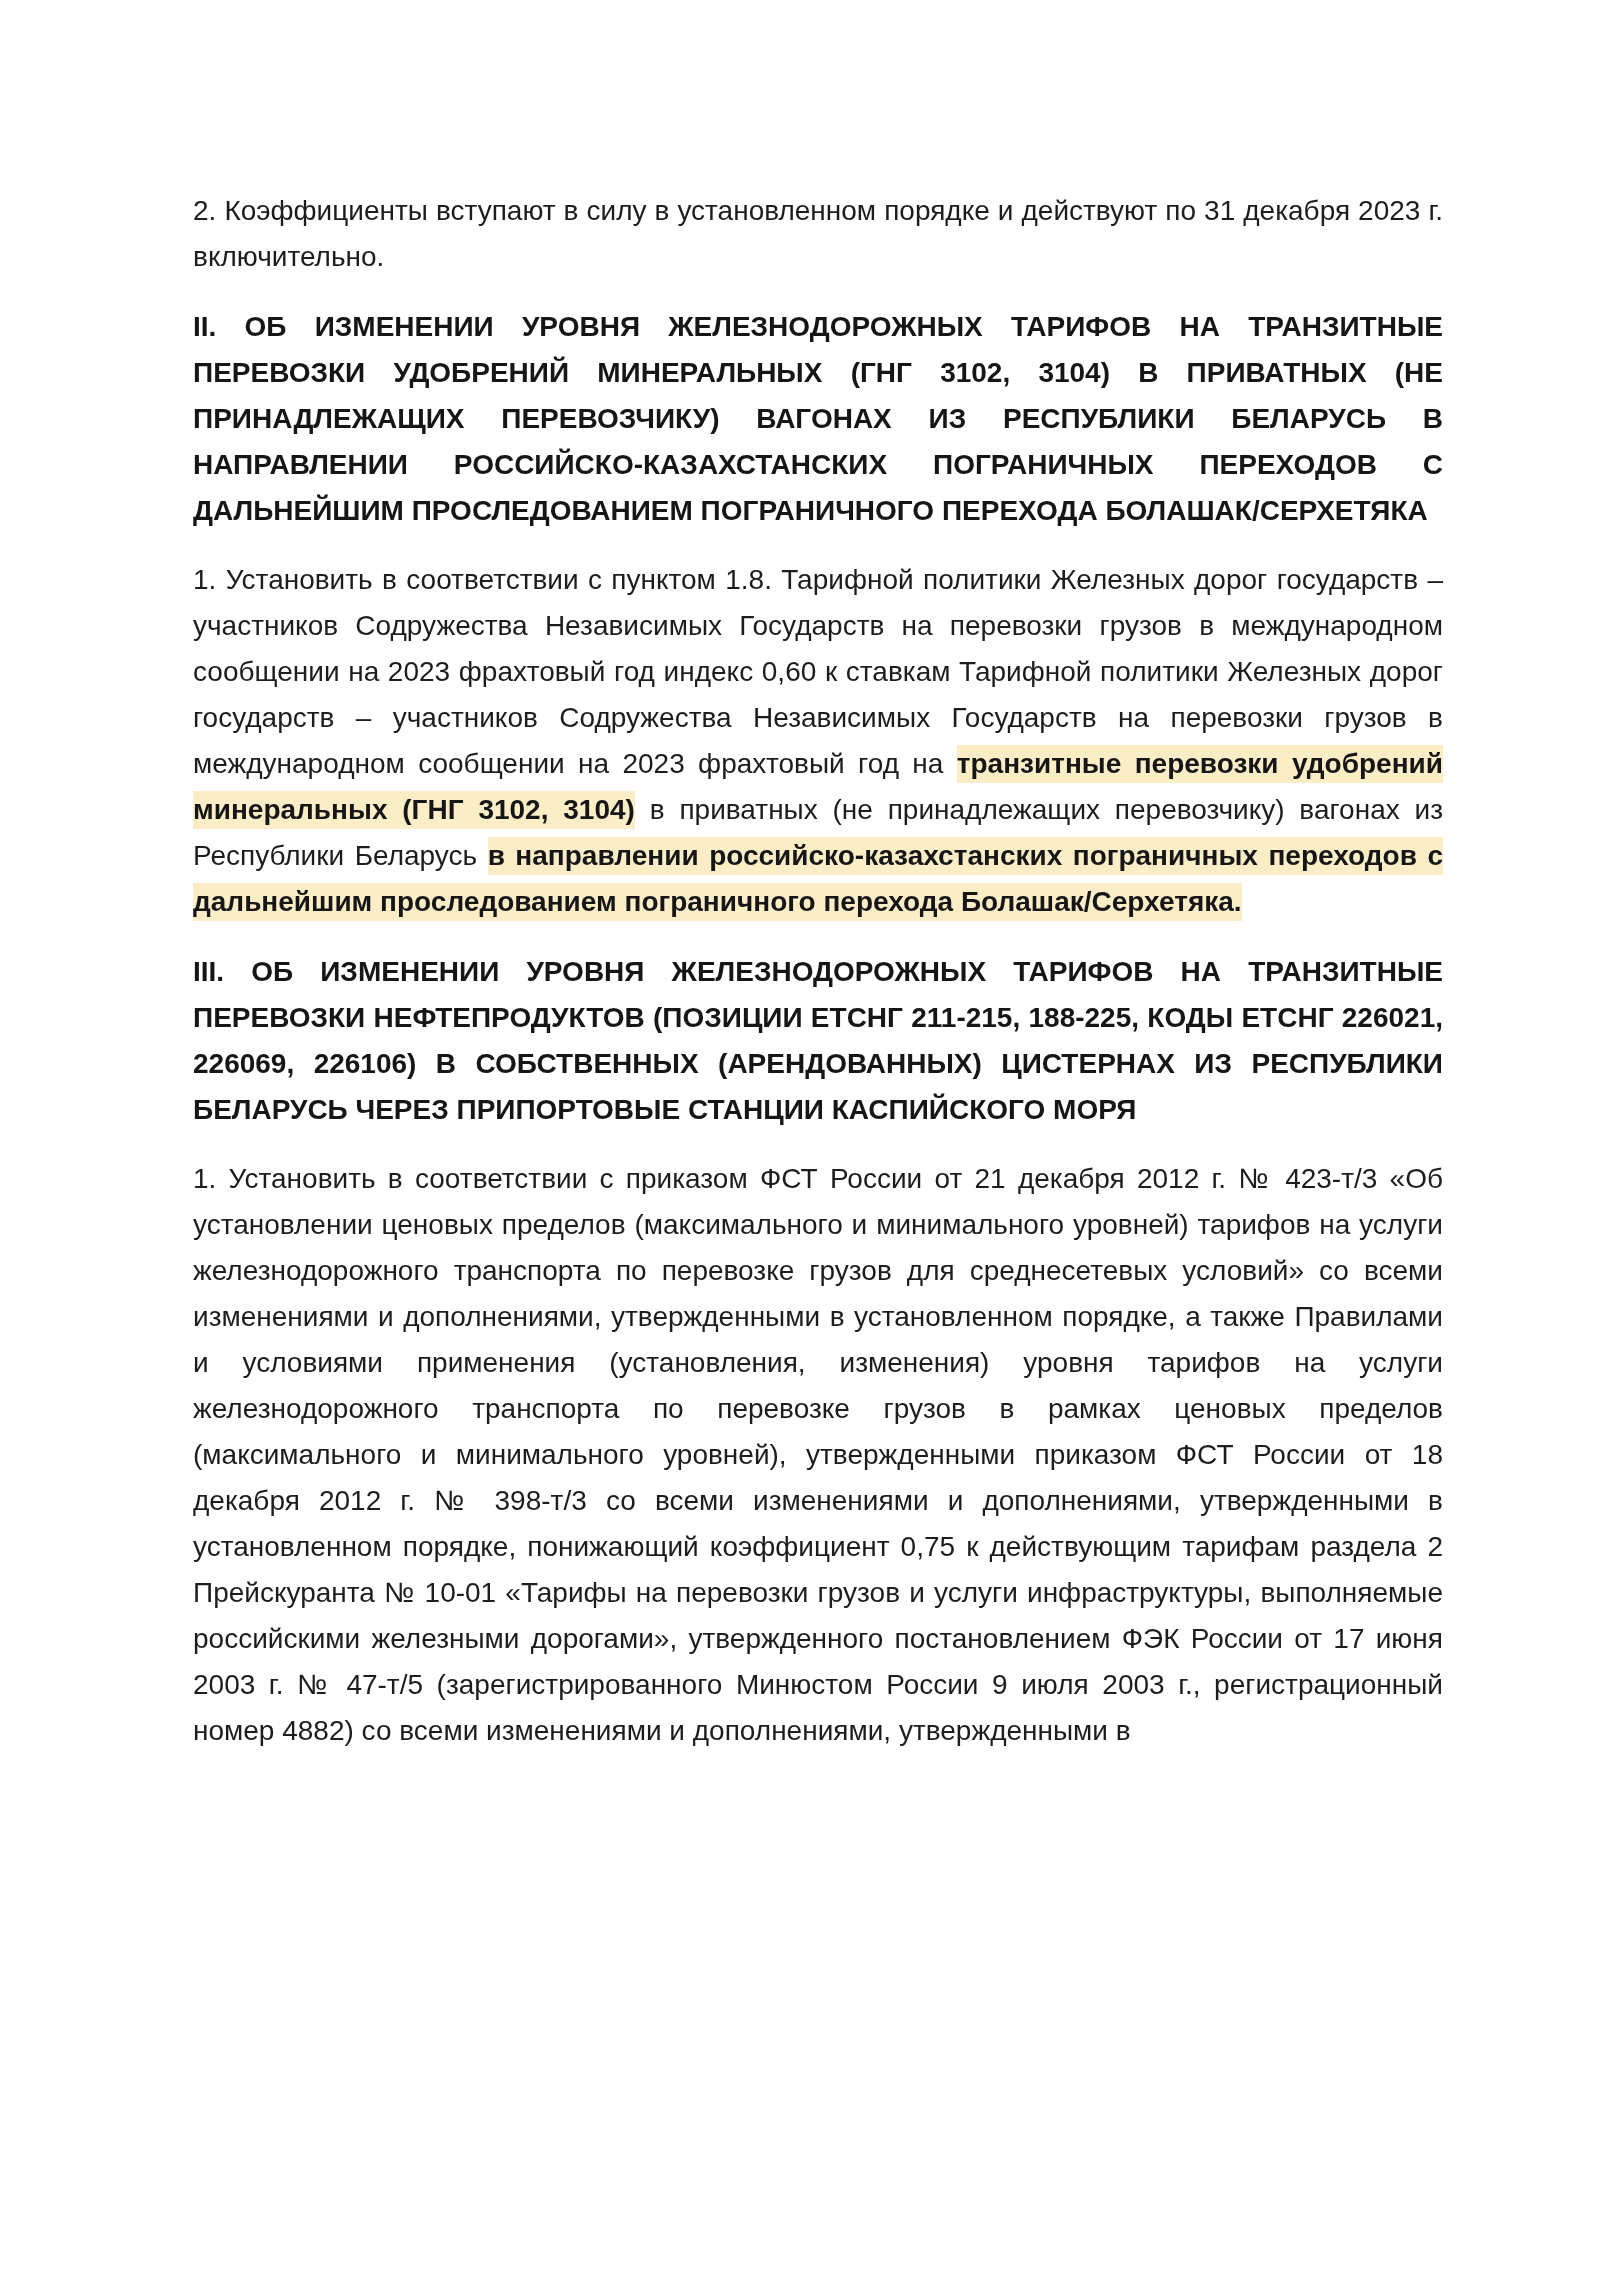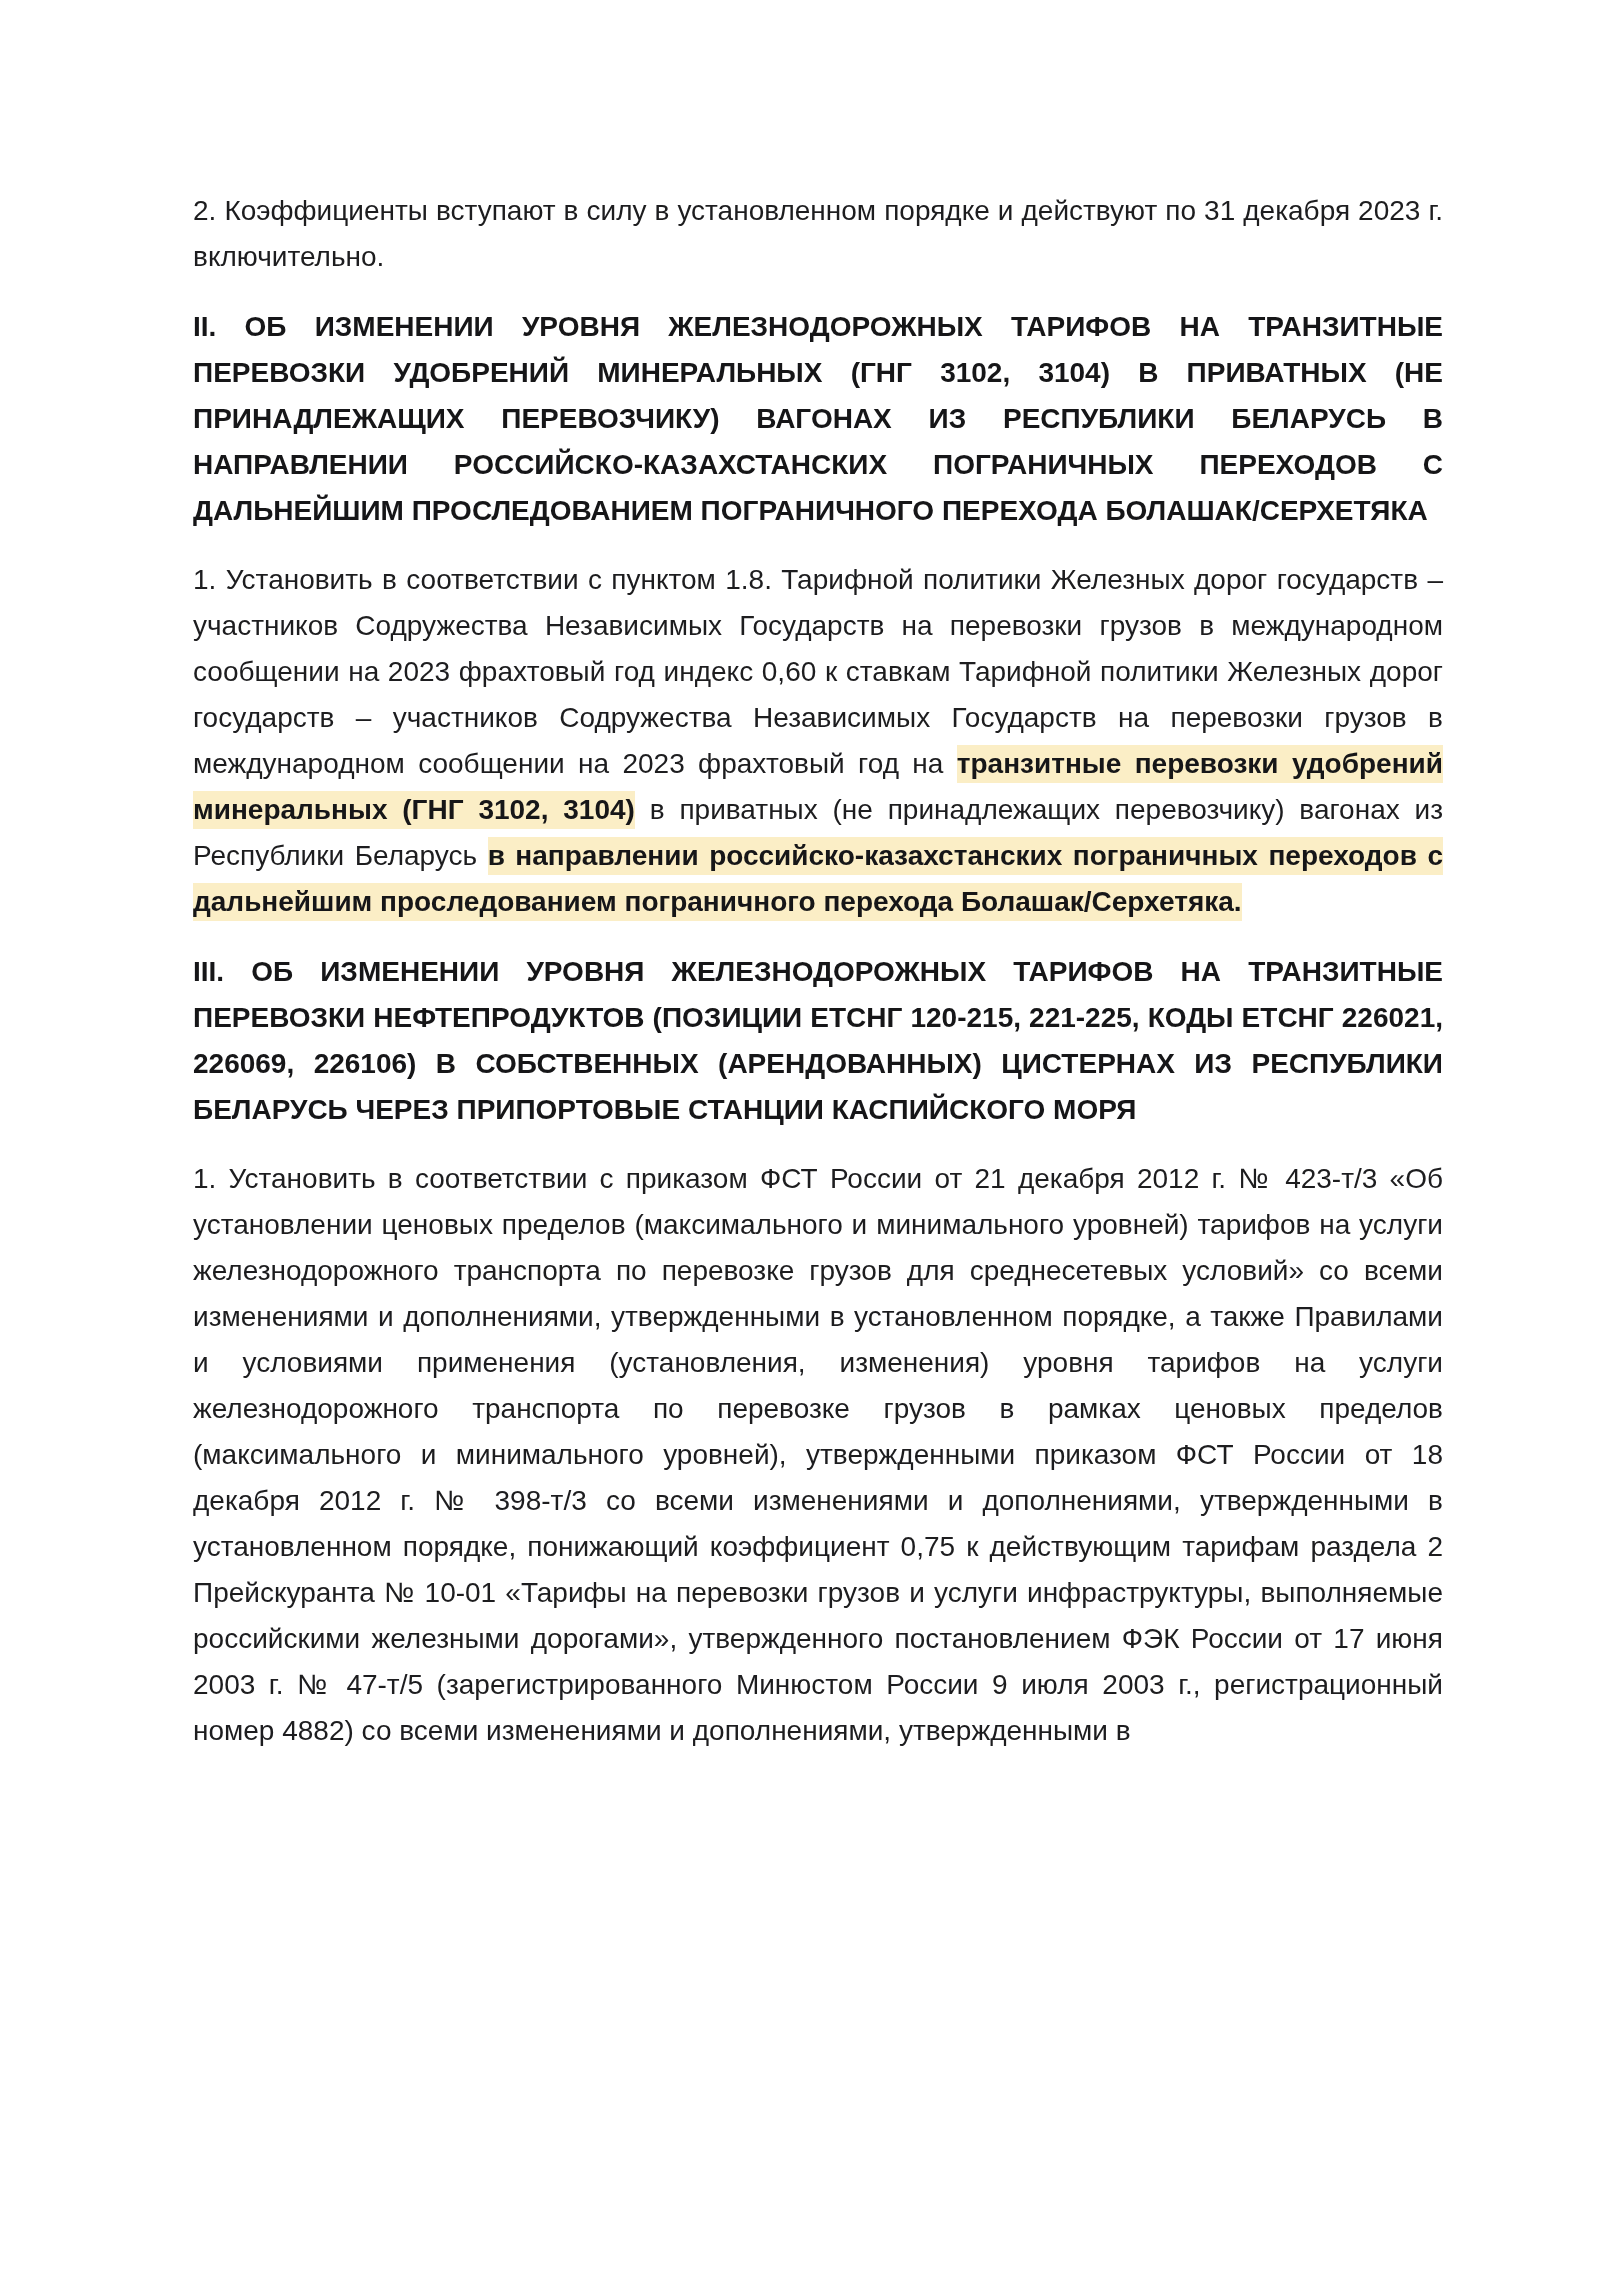--- a/index.html
+++ b/index.html
@@ -40,18 +40,18 @@
 
 <div class="page">
 
   <p class="para body">2. Коэффициенты вступают в силу в установленном порядке и действуют по 31 декабря 2023 г. включительно.</p>
 
   <p class="para heading">II. ОБ ИЗМЕНЕНИИ УРОВНЯ ЖЕЛЕЗНОДОРОЖНЫХ ТАРИФОВ НА ТРАНЗИТНЫЕ ПЕРЕВОЗКИ УДОБРЕНИЙ МИНЕРАЛЬНЫХ (ГНГ 3102, 3104) В ПРИВАТНЫХ (НЕ ПРИНАДЛЕЖАЩИХ ПЕРЕВОЗЧИКУ) ВАГОНАХ ИЗ РЕСПУБЛИКИ БЕЛАРУСЬ В НАПРАВЛЕНИИ РОССИЙСКО-КАЗАХСТАНСКИХ ПОГРАНИЧНЫХ ПЕРЕХОДОВ С ДАЛЬНЕЙШИМ ПРОСЛЕДОВАНИЕМ ПОГРАНИЧНОГО ПЕРЕХОДА БОЛАШАК/СЕРХЕТЯКА</p>
 
   <p class="para body"><span>1. Установить в соответствии с пунктом 1.8. Тарифной политики Железных дорог государств – участников Содружества Независимых Государств на перевозки грузов в международном сообщении на 2023 фрахтовый год индекс 0,60 к ставкам Тарифной политики Железных дорог государств – участников Содружества Независимых Государств на перевозки грузов в международном сообщении на 2023 фрахтовый год на </span><span class="hl">транзитные перевозки удобрений минеральных (ГНГ 3102, 3104)</span><span> в приватных (не принадлежащих перевозчику) вагонах из Республики Беларусь </span><span class="hl">в направлении российско-казахстанских пограничных переходов с дальнейшим проследованием пограничного перехода Болашак/Серхетяка.</span></p>
 
 
-  <p class="para heading">III. ОБ ИЗМЕНЕНИИ УРОВНЯ ЖЕЛЕЗНОДОРОЖНЫХ ТАРИФОВ НА ТРАНЗИТНЫЕ ПЕРЕВОЗКИ НЕФТЕПРОДУКТОВ (ПОЗИЦИИ ЕТСНГ 120-215, 221-225, КОДЫ ЕТСНГ 226021, 226069, 226106) В СОБСТВЕННЫХ (АРЕНДОВАННЫХ) ЦИСТЕРНАХ ИЗ РЕСПУБЛИКИ БЕЛАРУСЬ ЧЕРЕЗ ПРИПОРТОВЫЕ СТАНЦИИ КАСПИЙСКОГО МОРЯ</p>
+  <p class="para heading">III. ОБ ИЗМЕНЕНИИ УРОВНЯ ЖЕЛЕЗНОДОРОЖНЫХ ТАРИФОВ НА ТРАНЗИТНЫЕ ПЕРЕВОЗКИ НЕФТЕПРОДУКТОВ (ПОЗИЦИИ ЕТСНГ 211-215, 188-225, КОДЫ ЕТСНГ 226021, 226069, 226106) В СОБСТВЕННЫХ (АРЕНДОВАННЫХ) ЦИСТЕРНАХ ИЗ РЕСПУБЛИКИ БЕЛАРУСЬ ЧЕРЕЗ ПРИПОРТОВЫЕ СТАНЦИИ КАСПИЙСКОГО МОРЯ</p>
 
   <p class="para body">1. Установить в соответствии с приказом ФСТ России от 21 декабря 2012 г. № 423-т/3 «Об установлении ценовых пределов (максимального и минимального уровней) тарифов на услуги железнодорожного транспорта по перевозке грузов для среднесетевых условий» со всеми изменениями и дополнениями, утвержденными в установленном порядке, а также Правилами и условиями применения (установления, изменения) уровня тарифов на услуги железнодорожного транспорта по перевозке грузов в рамках ценовых пределов (максимального и минимального уровней), утвержденными приказом ФСТ России от 18 декабря 2012 г. № 398-т/3 со всеми изменениями и дополнениями, утвержденными в установленном порядке, понижающий коэффициент 0,75 к действующим тарифам раздела 2 Прейскуранта № 10-01 «Тарифы на перевозки грузов и услуги инфраструктуры, выполняемые российскими железными дорогами», утвержденного постановлением ФЭК России от 17 июня 2003 г. № 47-т/5 (зарегистрированного Минюстом России 9 июля 2003 г., регистрационный номер 4882) со всеми изменениями и дополнениями, утвержденными в</p>
 
 </div>
 
 
 </body></html>

